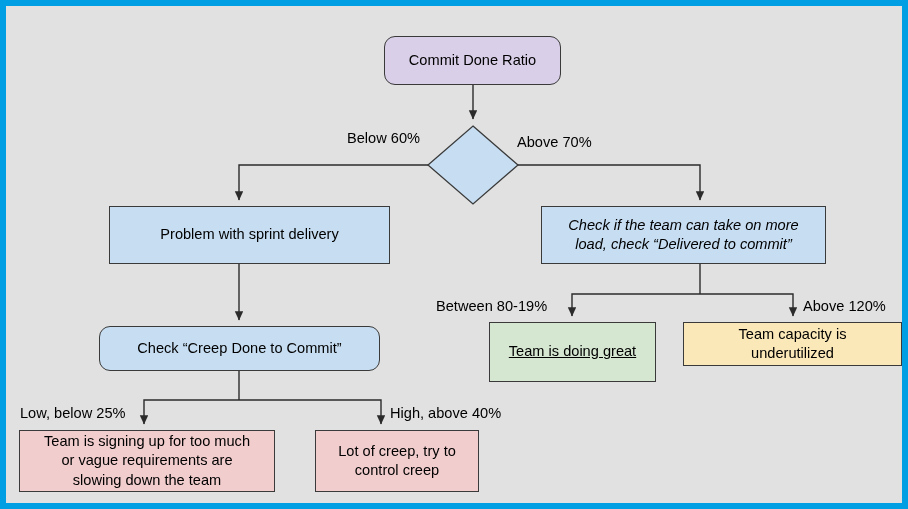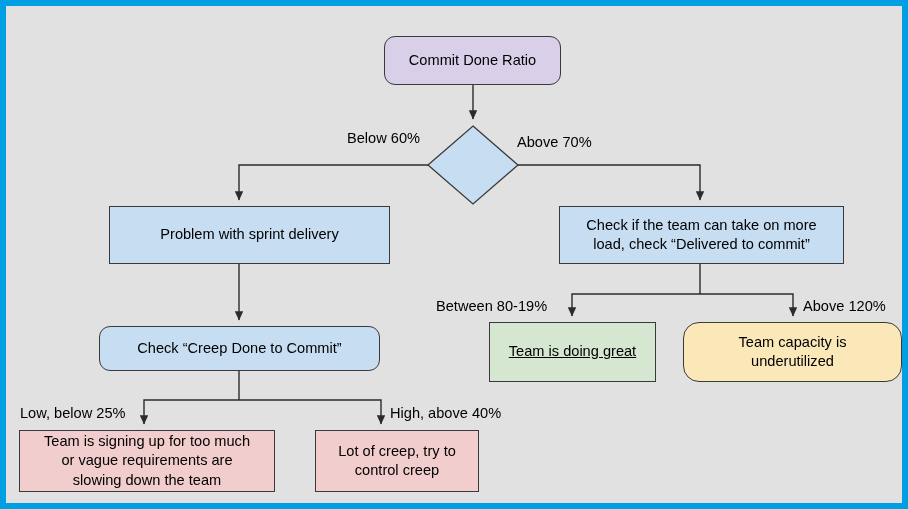--- a/index.html
+++ b/index.html
@@ -48,24 +48,24 @@
   }
   .fill-purple { background: #d9cfe8; }
   .fill-blue   { background: #c6ddf2; }
   .fill-green  { background: #d5e7d0; text-decoration: underline; }
   .fill-yellow { background: #fbe8b9; }
   .fill-pink   { background: #f2cdcd; }
 
   
   #node-commit-done-ratio { left: 378px; top: 30px;  width: 177px; height: 49px; }
   #node-problem-sprint    { left: 93px;  top: 200px; width: 281px; height: 58px; margin-left: 10px; }
-  #node-check-load        { left: 553px; top: 200px; width: 285px; height: 58px; }
+  #node-check-load        { left: 535px; top: 200px; width: 285px; height: 58px; font-style: italic; }
   #node-check-creep       { left: 93px;  top: 320px; width: 281px; height: 45px; }
   #node-team-great        { left: 483px; top: 316px; width: 167px; height: 60px; }
-  #node-capacity-under    { left: 677px; top: 316px; width: 219px; height: 60px; border-radius: 16px; }
+  #node-capacity-under    { left: 677px; top: 316px; width: 219px; height: 44px; }
   #node-signing-up        { left: 0;  top: 424px; width: 256px; height: 62px; margin-left: 13px; }
   #node-lot-of-creep      { left: 293px; top: 424px; width: 164px; height: 62px; margin-left: 16px; }
 
   
   #label-below-60   { left: 341px; top: 124px; }
   #label-above-70   { left: 511px; top: 128px; }
   #label-between-80 { left: 430px; top: 292px; }
   #label-above-120  { left: 797px; top: 292px; }
   #label-low-25     { left: 14px;  top: 399px; }
   #label-high-40    { left: 384px; top: 399px; }

